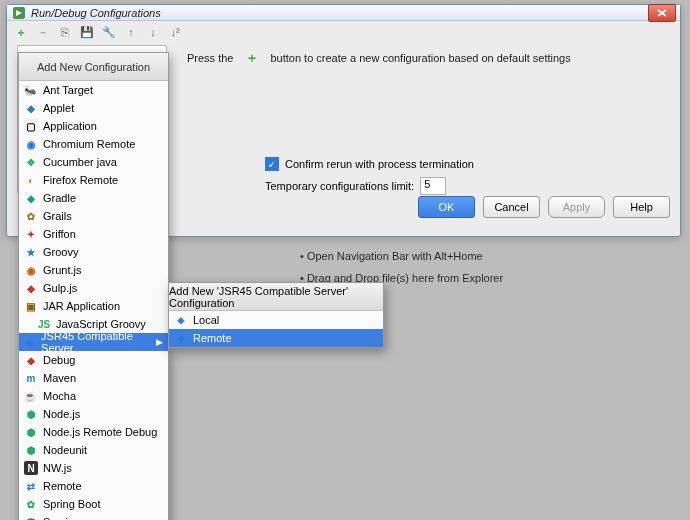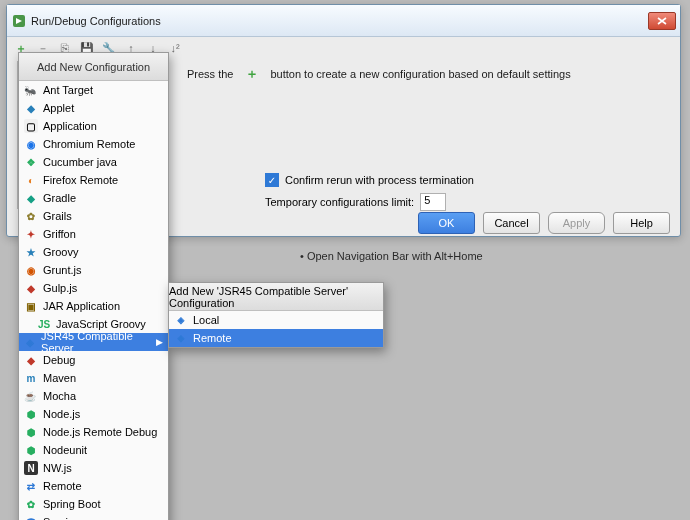--- a/index.html
+++ b/index.html
@@ -1,19 +1,19 @@
 <!DOCTYPE html>
 <html><head>
 <meta charset="utf-8">
 <style>
 * { box-sizing: border-box; margin: 0; padding: 0; font-family: "Segoe UI", Tahoma, sans-serif; font-size: 11px; }
 body { background: #bcbcbc; width: 690px; height: 520px; overflow: hidden; position: relative; }
 
 .dialog { position: absolute; left: 6px; top: 4px; width: 675px; height: 233px; background: #ececec; border: 1px solid #6f8ea8; border-radius: 3px; box-shadow: 0 2px 8px rgba(0,0,0,0.2); }
-.titlebar { height: 32px; background: linear-gradient(#f7fbff,#dde8f4); border-bottom: 1px solid #b6c6d6; display: flex; align-items: center; padding: 0 4px; }
+.titlebar { height: 16px; background: linear-gradient(#f7fbff,#dde8f4); border-bottom: 1px solid #b6c6d6; display: flex; align-items: center; padding: 0 4px; font-style: italic; }
 .titlebar .icon { width: 16px; height: 16px; margin-right: 4px; display: flex; align-items: center; justify-content: center; }
 .titlebar .title { flex: 1; color: #1a1a1a; }
 .winbtn { width: 28px; height: 18px; margin-left: 2px; border: 1px solid #a0a0a0; background: linear-gradient(#fdfdfd,#e8e8e8); border-radius: 2px; display: flex; align-items: center; justify-content: center; }
 .winbtn.close { background: linear-gradient(#f08a7a,#cf4a33); border-color: #9a3828; color: #fff; font-weight: bold; }
 
 .toolbar { height: 22px; display: flex; align-items: center; padding: 0 6px; gap: 6px; background: #ececec; }
 .tb-icon { width: 16px; height: 16px; display: flex; align-items: center; justify-content: center; color: #6b6b6b; cursor: pointer; }
 .tb-icon.plus { color: #3fa33f; font-weight: bold; }
 
 .body { position: relative; height: calc(100% - 26px - 22px); }
@@ -72,20 +72,21 @@
 .i-nw { background: #333; color: #fff; }
 .i-remote { color: #2e79d6; }
 .i-spring { color: #27ae60; }
 .i-spy { color: #2e79d6; }
 </style>
 </head>
 <body>
 
 <div class="hints">
   <div>• Open Navigation Bar with Alt+Home</div>
+  <div>• Drag and Drop file(s) here from Explorer</div>
 </div>
 
 <div class="dialog">
   <div class="titlebar">
     <span class="icon">
       <svg width="14" height="14">
           <rect x="1" y="1" width="12" height="12" fill="#4a9648" rx="2"></rect>
           <path d="M4 4 L10 7 L4 10 Z" fill="#fff"></path>
         </svg>
     </span>

